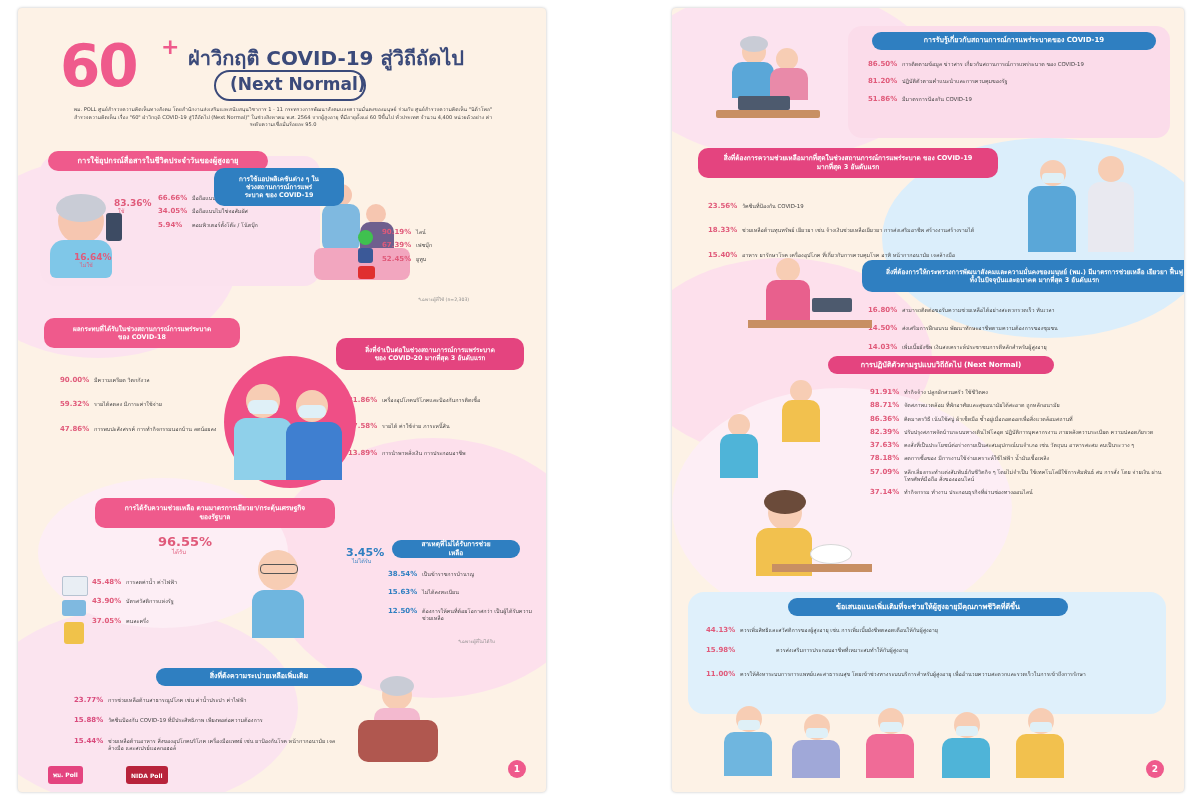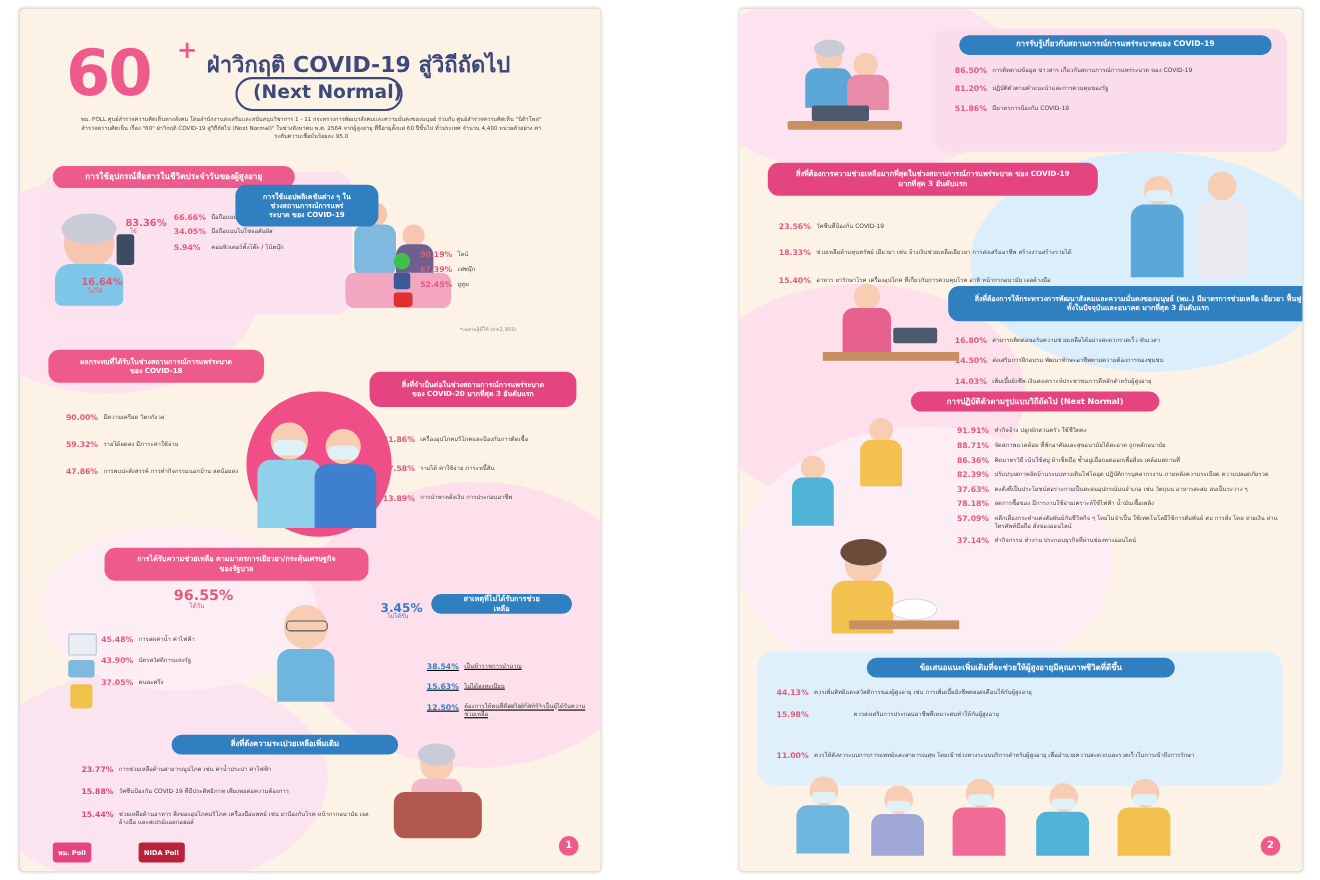--- a/index.html
+++ b/index.html
@@ -200,21 +200,21 @@
         <div class="p">37.05%</div>
         <div class="x">คนละครึ่ง</div>
       </div>
   </div>
 
   <div class="sh round" style="left:240px;top:542px;width:40px;height:40px;background:#f7cdb4;"></div>
   <div class="sh" style="left:242px;top:556px;width:36px;height:8px;border:1.5px solid #555;border-radius:4px;"></div>
   <div class="sh" style="left:234px;top:582px;width:52px;height:48px;background:#6fb6df;border-radius:12px 12px 0 0;"></div>
 
   <div class="banner blue" style="left:374px;top:532px;width:128px;height:18px;font-size:6.6px;border-radius:9px;">สาเหตุที่ไม่ได้รับการช่วยเหลือ</div>
-  <div class="rowlist blue" style="left:370px;top:594px;width:150px;text-decoration:underline;">
+  <div class="rowlist blue" style="left:370px;top:562px;width:150px;">
     <div class="li" style="margin-bottom:10px;">
         <div class="p">38.54%</div>
         <div class="x">เป็นข้าราชการบำนาญ</div>
       </div>
     <div class="li" style="margin-bottom:10px;">
         <div class="p">15.63%</div>
         <div class="x">ไม่ได้ลงทะเบียน</div>
       </div>
     <div class="li">
         <div class="p">12.50%</div>
@@ -376,21 +376,21 @@
   <div class="sh round" style="left:138px;top:536px;width:40px;height:18px;background:#ffffff;border:1px solid #d8d8d8;"></div>
   <div class="sh" style="left:100px;top:556px;width:100px;height:8px;background:#c88f63;"></div>
 
   <div class="panel" style="left:16px;top:584px;width:478px;height:122px;background:#dff0fb;border-radius:16px;"></div>
   <div class="banner blue" style="left:116px;top:590px;width:280px;height:18px;font-size:7.2px;border-radius:9px;">ข้อเสนอแนะเพิ่มเติมที่จะช่วยให้ผู้สูงอายุมีคุณภาพชีวิตที่ดีขึ้น</div>
   <div class="rowlist" style="left:34px;top:618px;width:420px;">
     <div class="li" style="margin-bottom:12px;">
         <div class="p">44.13%</div>
         <div class="x">ควรเพิ่มสิทธิและสวัสดิการของผู้สูงอายุ เช่น การเพิ่มเบี้ยยังชีพตลอดเดือนให้กับผู้สูงอายุ</div>
       </div>
-    <div class="li" style="margin-bottom:28px;gap:36px;">
+    <div class="li" style="margin-bottom:15px;gap:36px;">
         <div class="p">15.98%</div>
         <div class="x">ควรส่งเสริมการประกอบอาชีพที่เหมาะสมทำให้กับผู้สูงอายุ</div>
       </div>
     <div class="li">
         <div class="p">11.00%</div>
         <div class="x">ควรให้สังหาระบบการการแพทย์และสาธารณสุข โดยเข้าช่วงทางระบบบริการสำหรับผู้สูงอายุ
 เพื่ออำนวยความสะดวกและรวดเร็วในการเข้าถึงการรักษา</div>
       </div>
   </div>
 

